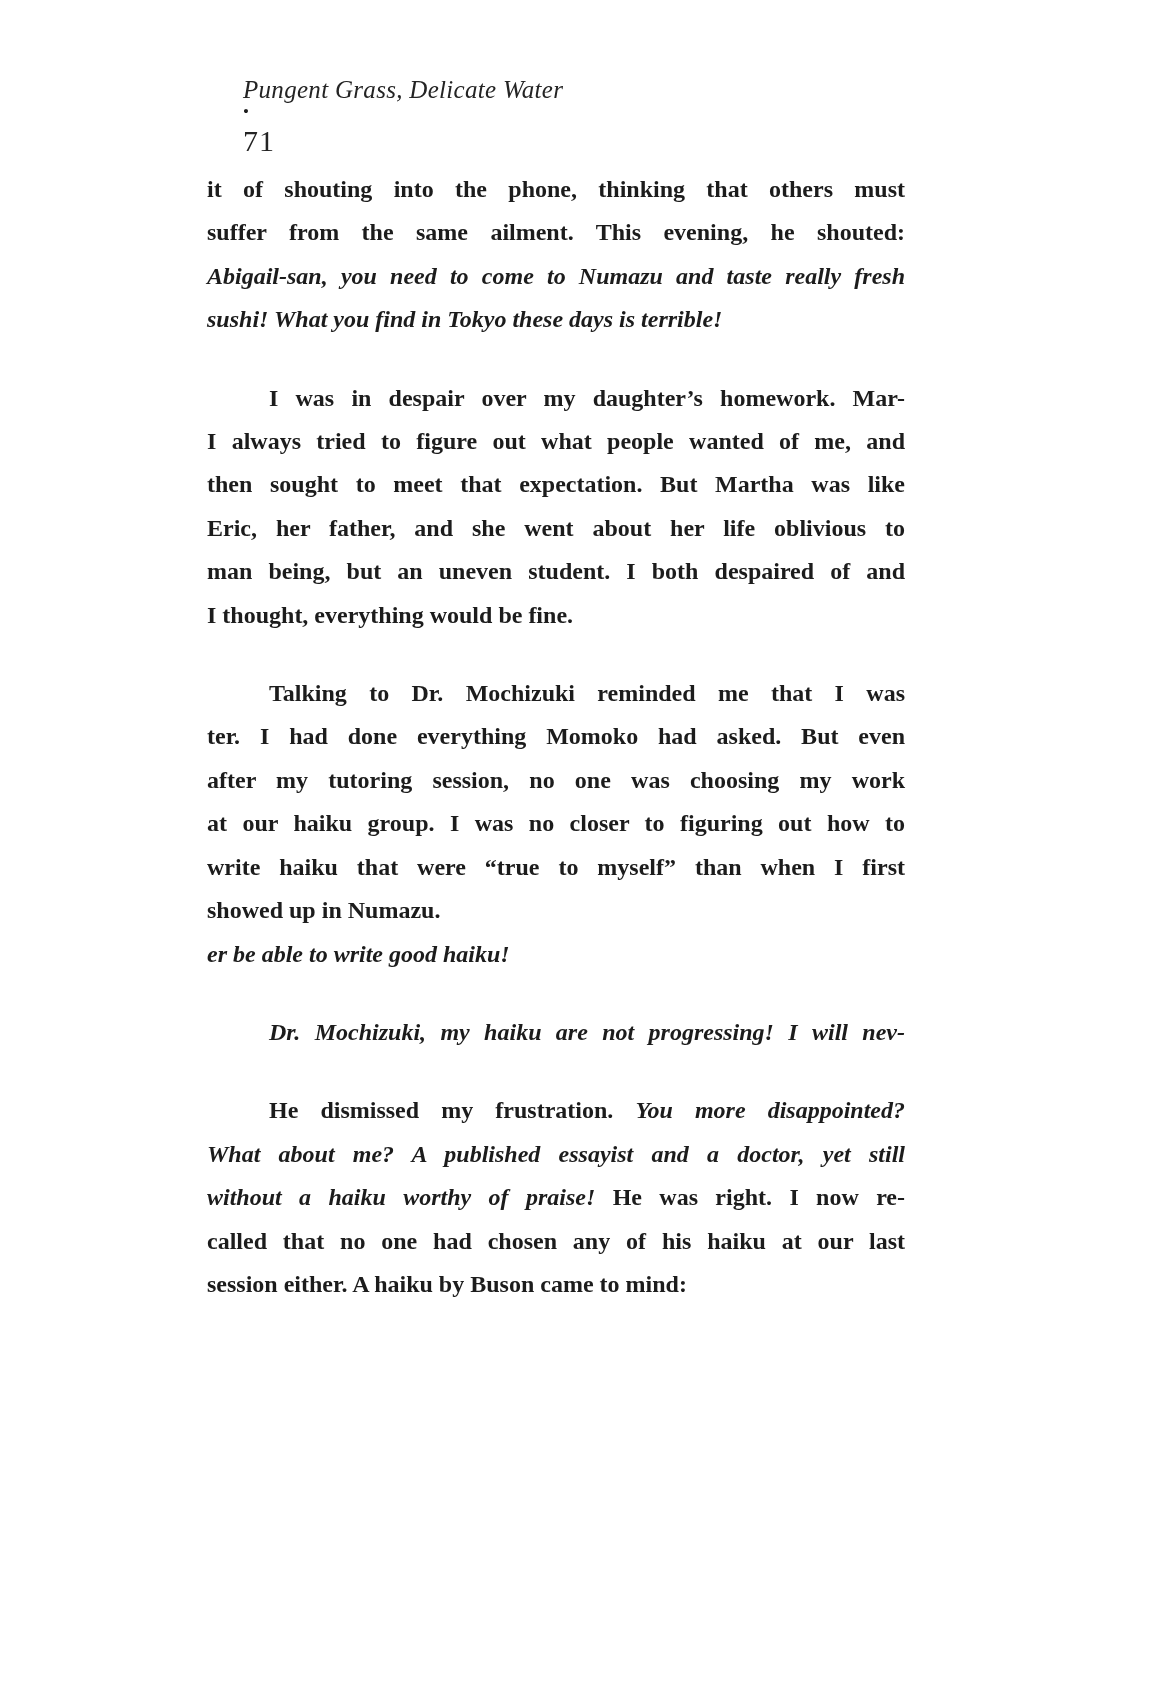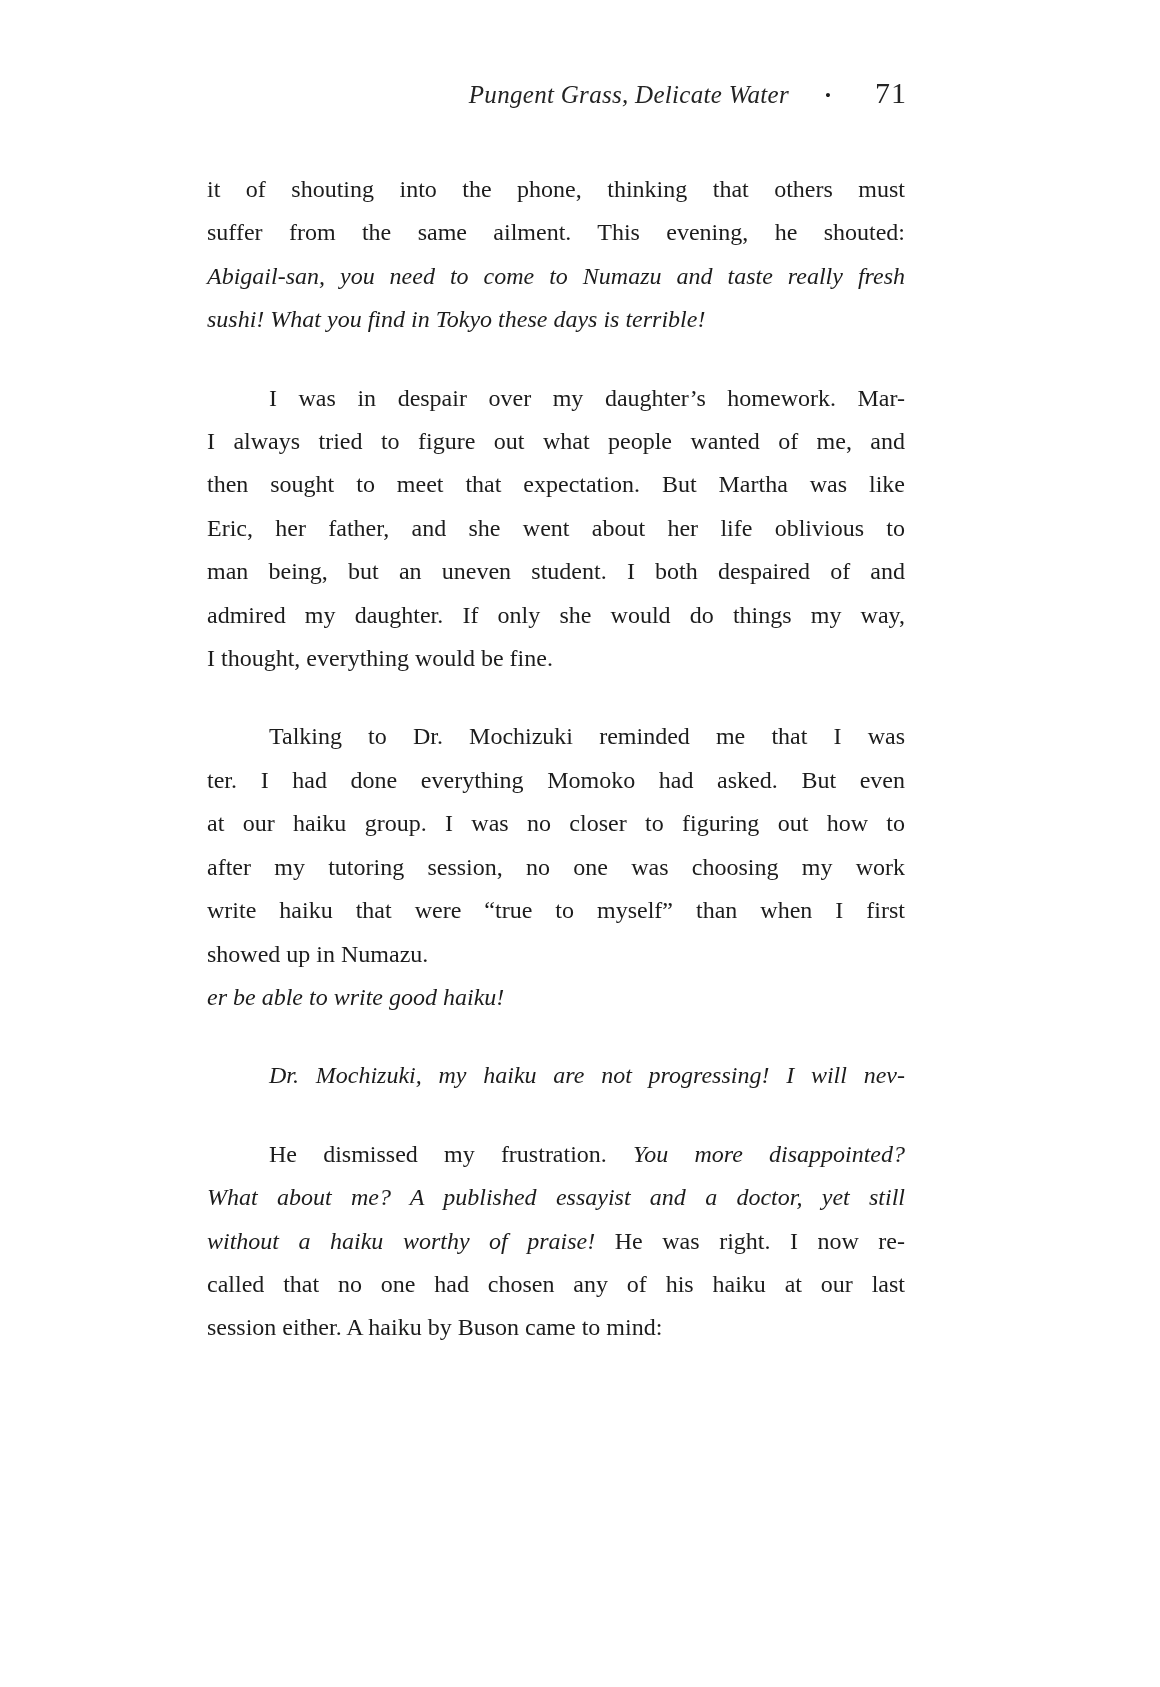--- a/index.html
+++ b/index.html
@@ -17,20 +17,21 @@
     overflow: hidden;
   }
   .running-head {
     position: absolute;
     top: 76px;
     left: 207px;
     width: 700px;
     display: flex;
     justify-content: flex-end;
     align-items: baseline;
+    flex-direction: column;
   }
   .rh-title {
     font-style: italic;
     font-size: 25px;
     letter-spacing: 0.3px;
     color: #242424;
   }
   .rh-dot {
     font-size: 17px;
     margin-left: 36px;
@@ -51,20 +52,21 @@
     width: 698px;
   }
   .paragraph { margin: 0; padding: 0; }
   .line {
     font-size: 24px;
     line-height: 43.4px;
     text-align: justify;
     text-align-last: justify;
     white-space: normal;
     color: #1c1c1c;
+    font-weight: bold;
   }
   .line.last {
     text-align-last: left;
   }
   .line.indent {
     text-indent: 62px;
     margin-top: 35px;
   }
   .it { font-style: italic; }
   .rm { font-style: normal; }
@@ -86,28 +88,27 @@
         <div class="line"><span class="rm">suffer from the same ailment. This evening, he shouted:</span></div>
         <div class="line"><span class="it">Abigail-san, you need to come to Numazu and taste really fresh</span></div>
         <div class="line last"><span class="it">sushi! What you find in Tokyo these days is terrible!</span></div>
       </div>
       <div class="paragraph">
         <div class="line indent"><span class="rm">I was in despair over my daughter’s homework. Mar-</span></div>
         <div class="line"><span class="rm">I always tried to figure out what people wanted of me, and</span></div>
         <div class="line"><span class="rm">then sought to meet that expectation. But Martha was like</span></div>
         <div class="line"><span class="rm">Eric, her father, and she went about her life oblivious to</span></div>
         <div class="line"><span class="rm">man being, but an uneven student. I both despaired of and</span></div>
-        <div class="line"><span class="rm">admired my daughter. If only she would do things my way,</span></div>
         <div class="line last"><span class="rm">I thought, everything would be fine.</span></div>
       </div>
       <div class="paragraph">
         <div class="line indent"><span class="rm">Talking to Dr. Mochizuki reminded me that I was</span></div>
         <div class="line"><span class="rm">ter. I had done everything Momoko had asked. But even</span></div>
+        <div class="line"><span class="rm">after my tutoring session, no one was choosing my work</span></div>
         <div class="line"><span class="rm">at our haiku group. I was no closer to figuring out how to</span></div>
-        <div class="line"><span class="rm">after my tutoring session, no one was choosing my work</span></div>
         <div class="line"><span class="rm">write haiku that were “true to myself” than when I first</span></div>
         <div class="line last"><span class="rm">showed up in Numazu.</span></div>
       </div>
       <div class="paragraph">
         <div class="line last"><span class="it">er be able to write good haiku!</span></div>
         <div class="line indent"><span class="it">Dr. Mochizuki, my haiku are not progressing! I will nev-</span></div>
       </div>
       <div class="paragraph">
         <div class="line indent"><span class="rm">He dismissed my frustration. </span><span class="it">You more disappointed?</span></div>
         <div class="line"><span class="it">What about me? A published essayist and a doctor, yet still</span></div>

